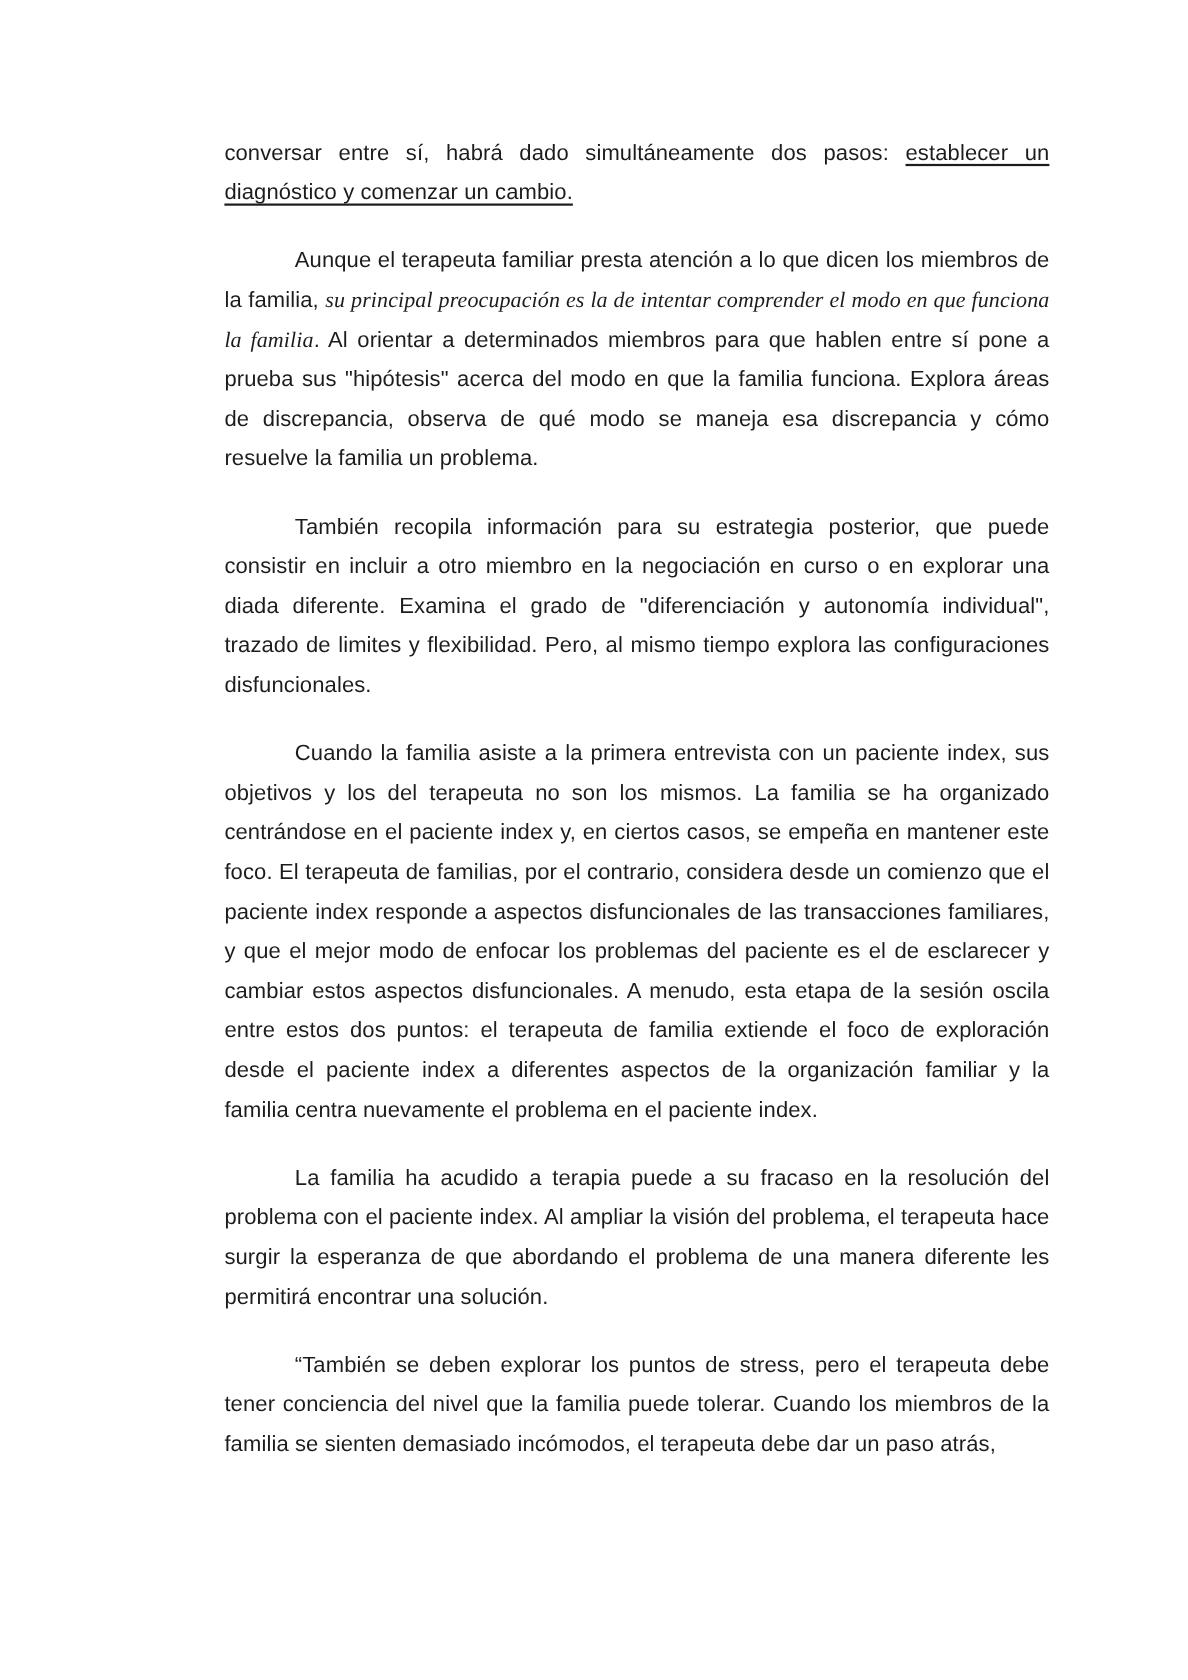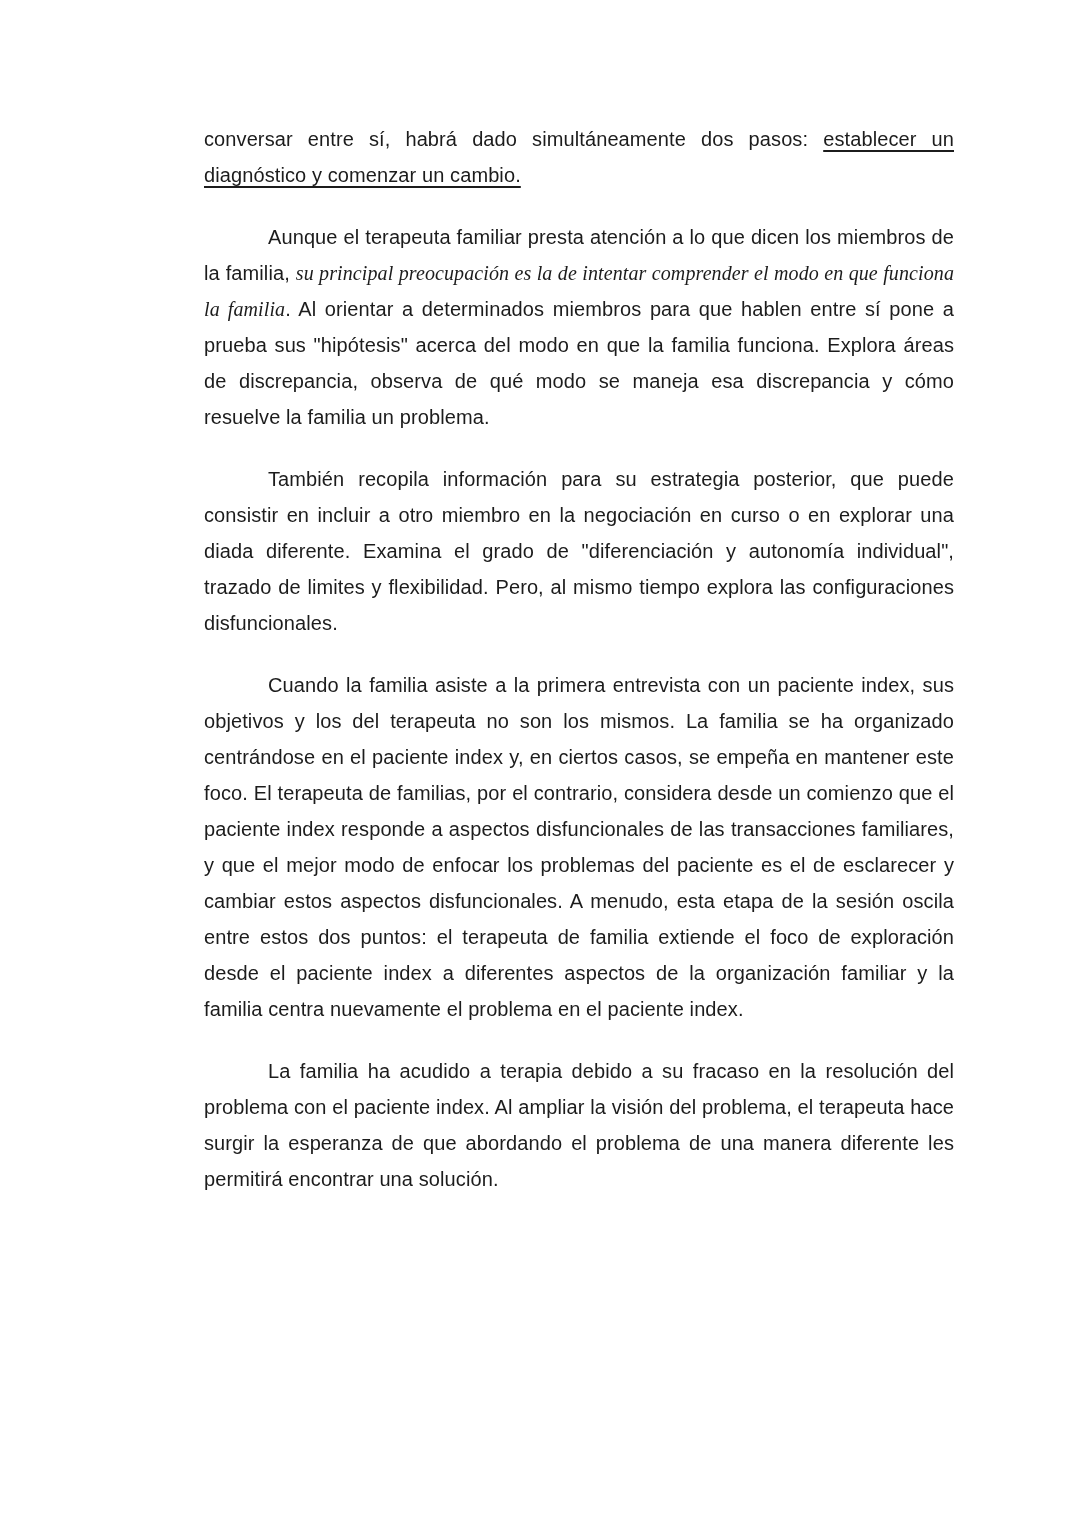--- a/index.html
+++ b/index.html
@@ -57,16 +57,17 @@
 </style>
 </head>
 <body>
 
 <div class="page">
   <div class="document-body">
       <p class="para"><span class="run-normal">conversar entre sí, habrá dado simultáneamente dos pasos: </span><span class="run-underline">establecer un diagnóstico y comenzar un cambio.</span></p>
       <p class="para indent"><span class="run-normal">Aunque el terapeuta familiar presta atención a lo que dicen los miembros de la familia, </span><span class="run-italic">su principal preocupación es la de intentar comprender el modo en que funciona la familia</span><span class="run-normal">. Al orientar a determinados miembros para que hablen entre sí pone a prueba sus "hipótesis" acerca del modo en que la familia funciona. Explora áreas de discrepancia, observa de qué modo se maneja esa discrepancia y cómo resuelve la familia un problema.</span></p>
       <p class="para indent"><span class="run-normal">También recopila información para su estrategia posterior, que puede consistir en incluir a otro miembro en la negociación en curso o en explorar una diada diferente. Examina el grado de "diferenciación y autonomía individual", trazado de limites y flexibilidad. Pero, al mismo tiempo explora las configuraciones disfuncionales.</span></p>
       <p class="para indent"><span class="run-normal">Cuando la familia asiste a la primera entrevista con un paciente index, sus objetivos y los del terapeuta no son los mismos. La familia se ha organizado centrándose en el paciente index y, en ciertos casos, se empeña en mantener este foco. El terapeuta de familias, por el contrario, considera desde un comienzo que el paciente index responde a aspectos disfuncionales de las transacciones familiares, y que el mejor modo de enfocar los problemas del paciente es el de esclarecer y cambiar estos aspectos disfuncionales. A menudo, esta etapa de la sesión oscila entre estos dos puntos: el terapeuta de familia extiende el foco de exploración desde el paciente index a diferentes aspectos de la organización familiar y la familia centra nuevamente el problema en el paciente index.</span></p>
-      <p class="para indent"><span class="run-normal">La familia ha acudido a terapia debido a su fracaso en la resolución del problema con el paciente index. Al ampliar la visión del problema, el terapeuta hace surgir la esperanza de que abordando el problema de una manera diferente les permitirá encontrar una solución.</span></p>
+      <p class="para indent"><span class="run-normal">La familia ha acudido a terapia puede a su fracaso en la resolución del problema con el paciente index. Al ampliar la visión del problema, el terapeuta hace surgir la esperanza de que abordando el problema de una manera diferente les permitirá encontrar una solución.</span></p>
+      <p class="para indent"><span class="run-normal">“También se deben explorar los puntos de stress, pero el terapeuta debe tener conciencia del nivel que la familia puede tolerar. Cuando los miembros de la familia se sienten demasiado incómodos, el terapeuta debe dar un paso atrás,</span></p>
     </div>
   <div class="page-number">22</div>
 </div>
 
 </body></html>

